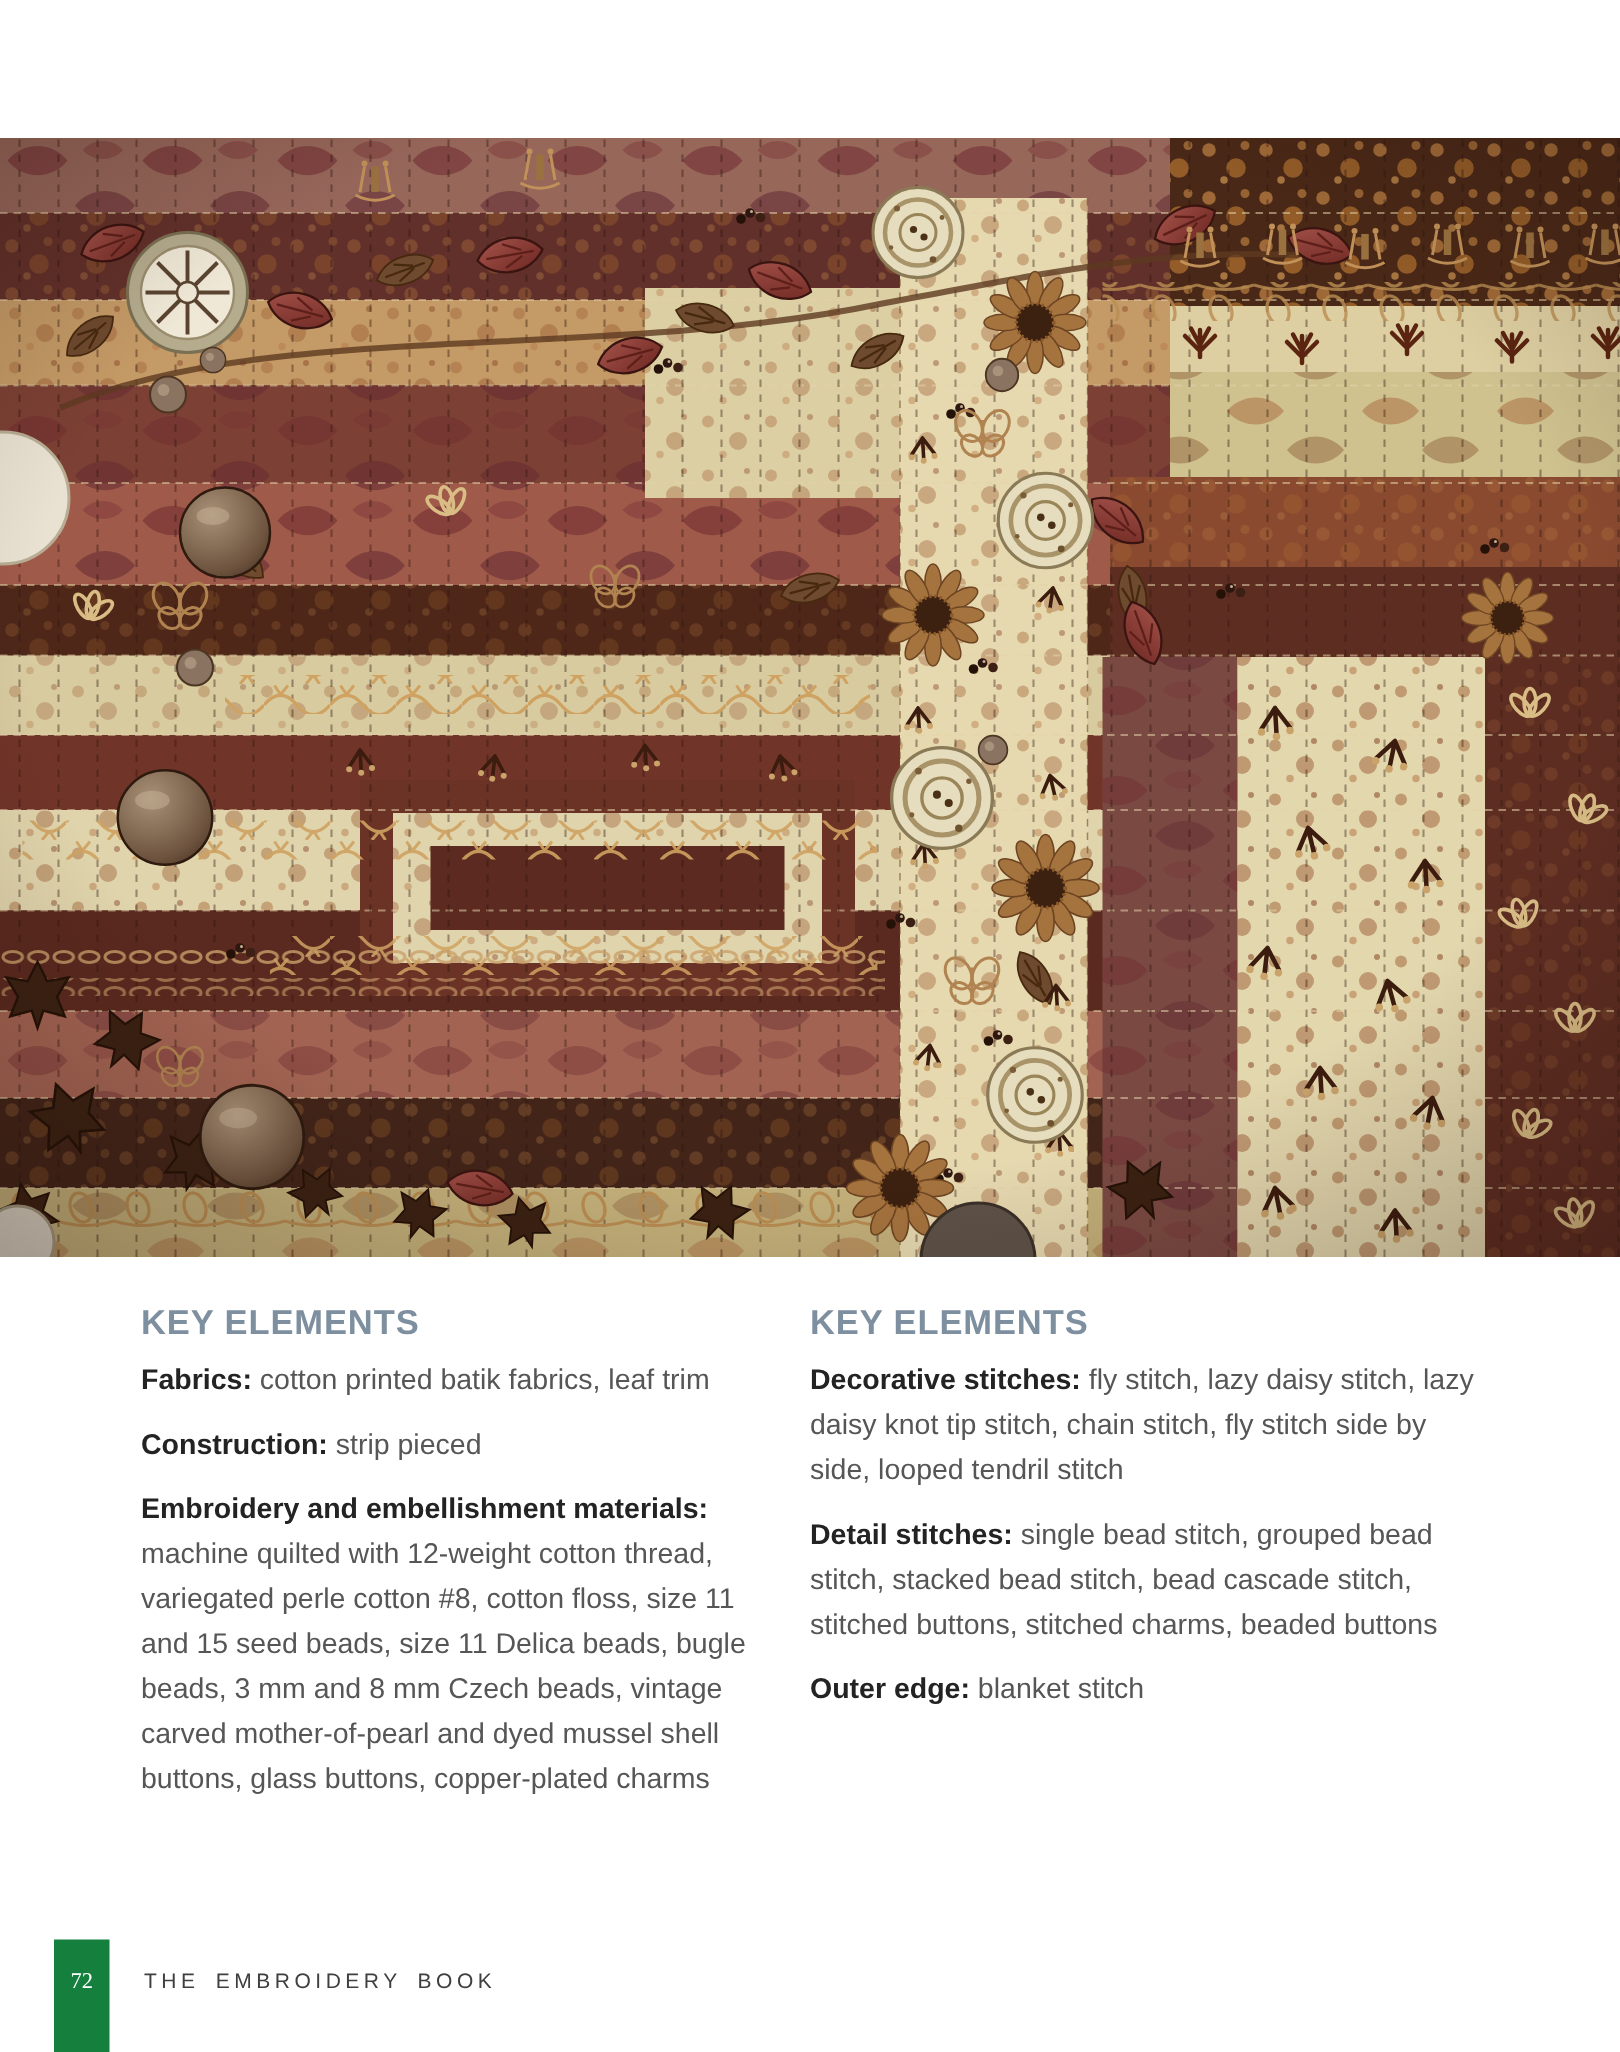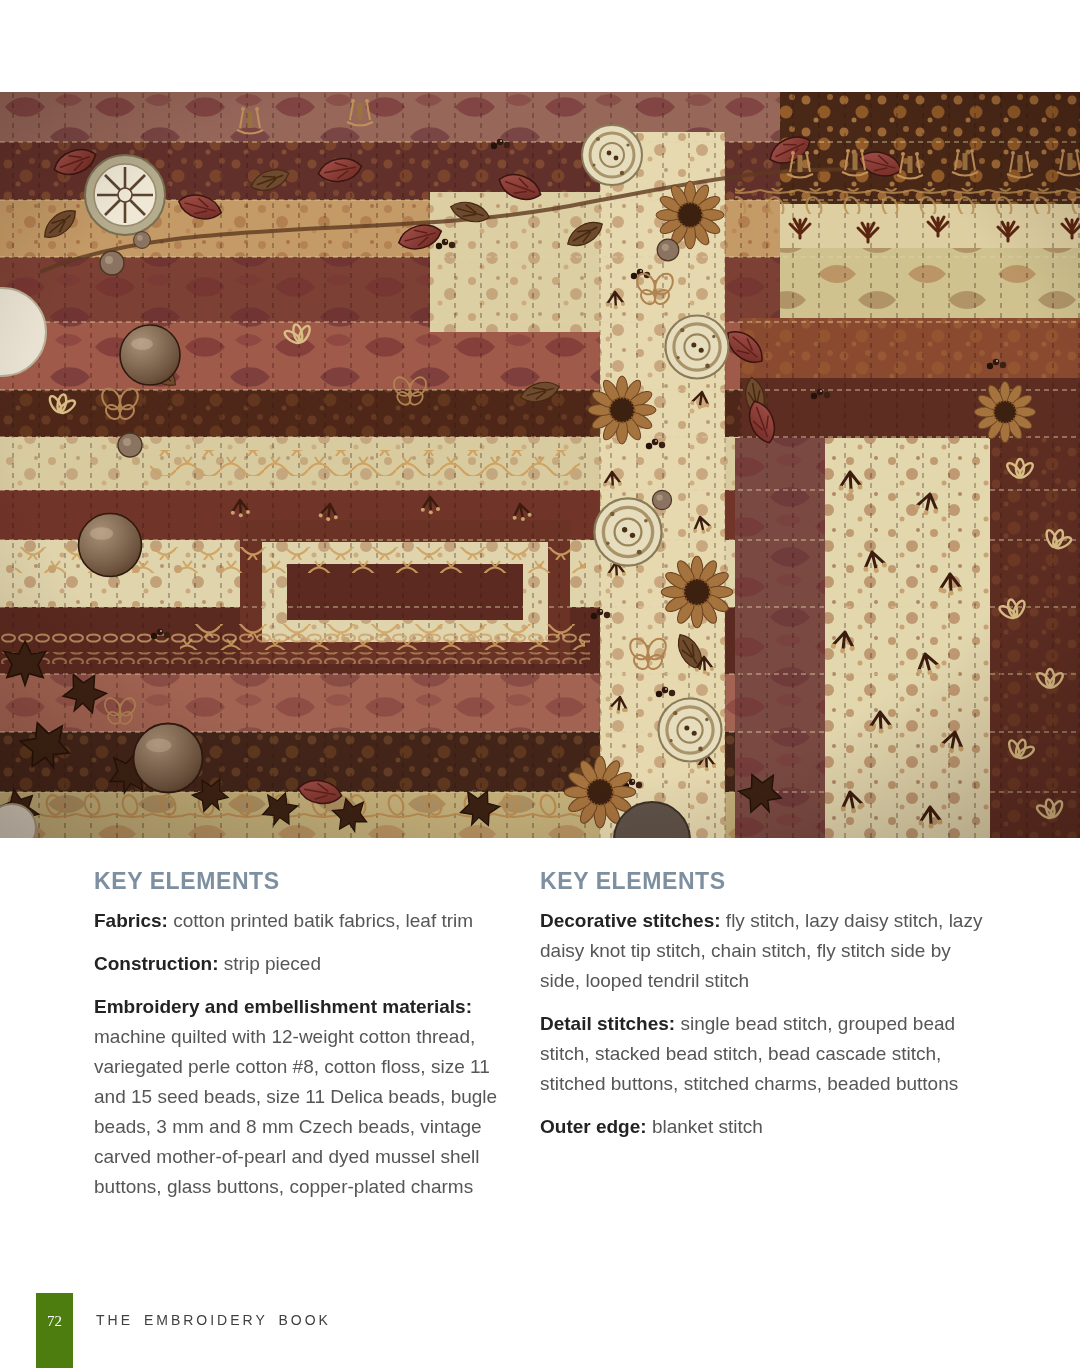--- a/index.html
+++ b/index.html
@@ -7,21 +7,21 @@
         font-family:"Liberation Sans",sans-serif;}
   .photo{position:absolute;top:92px;left:0;width:1080px;height:746px;background:#5a2a1e;}
   .photo svg{display:block;}
   .content{position:absolute;top:868px;left:0;width:1080px;height:420px;}
   .col{position:absolute;top:0;}
   .col-left{left:94px;width:424px;}
   .col-right{left:540px;width:452px;}
   .keyh{font-size:23px;font-weight:700;color:#7e8fa0;letter-spacing:.6px;margin:0 0 11px 0;}
   .item{font-size:19px;line-height:30px;color:#565656;margin:0 0 13px 0;}
   .item b{color:#232323;font-weight:700;}
-  .pagetab{position:absolute;left:36px;top:1293px;width:37px;height:75px;background:#4d7c0f;
+  .pagetab{position:absolute;left:36px;top:1293px;width:37px;height:75px;background:#15803d;
            color:#ffffff;font-family:"Liberation Serif",serif;font-size:15px;
            display:flex;justify-content:center;align-items:flex-start;padding-top:20px;box-sizing:border-box;}
   .booktitle{position:absolute;left:96px;top:1312px;font-family:Liberation Sans, sans-serif;
              font-size:14px;letter-spacing:3px;word-spacing:4px;color:#3f3f3f;}
 </style>
 </head>
 <body>
 
 <div class="page">
 

